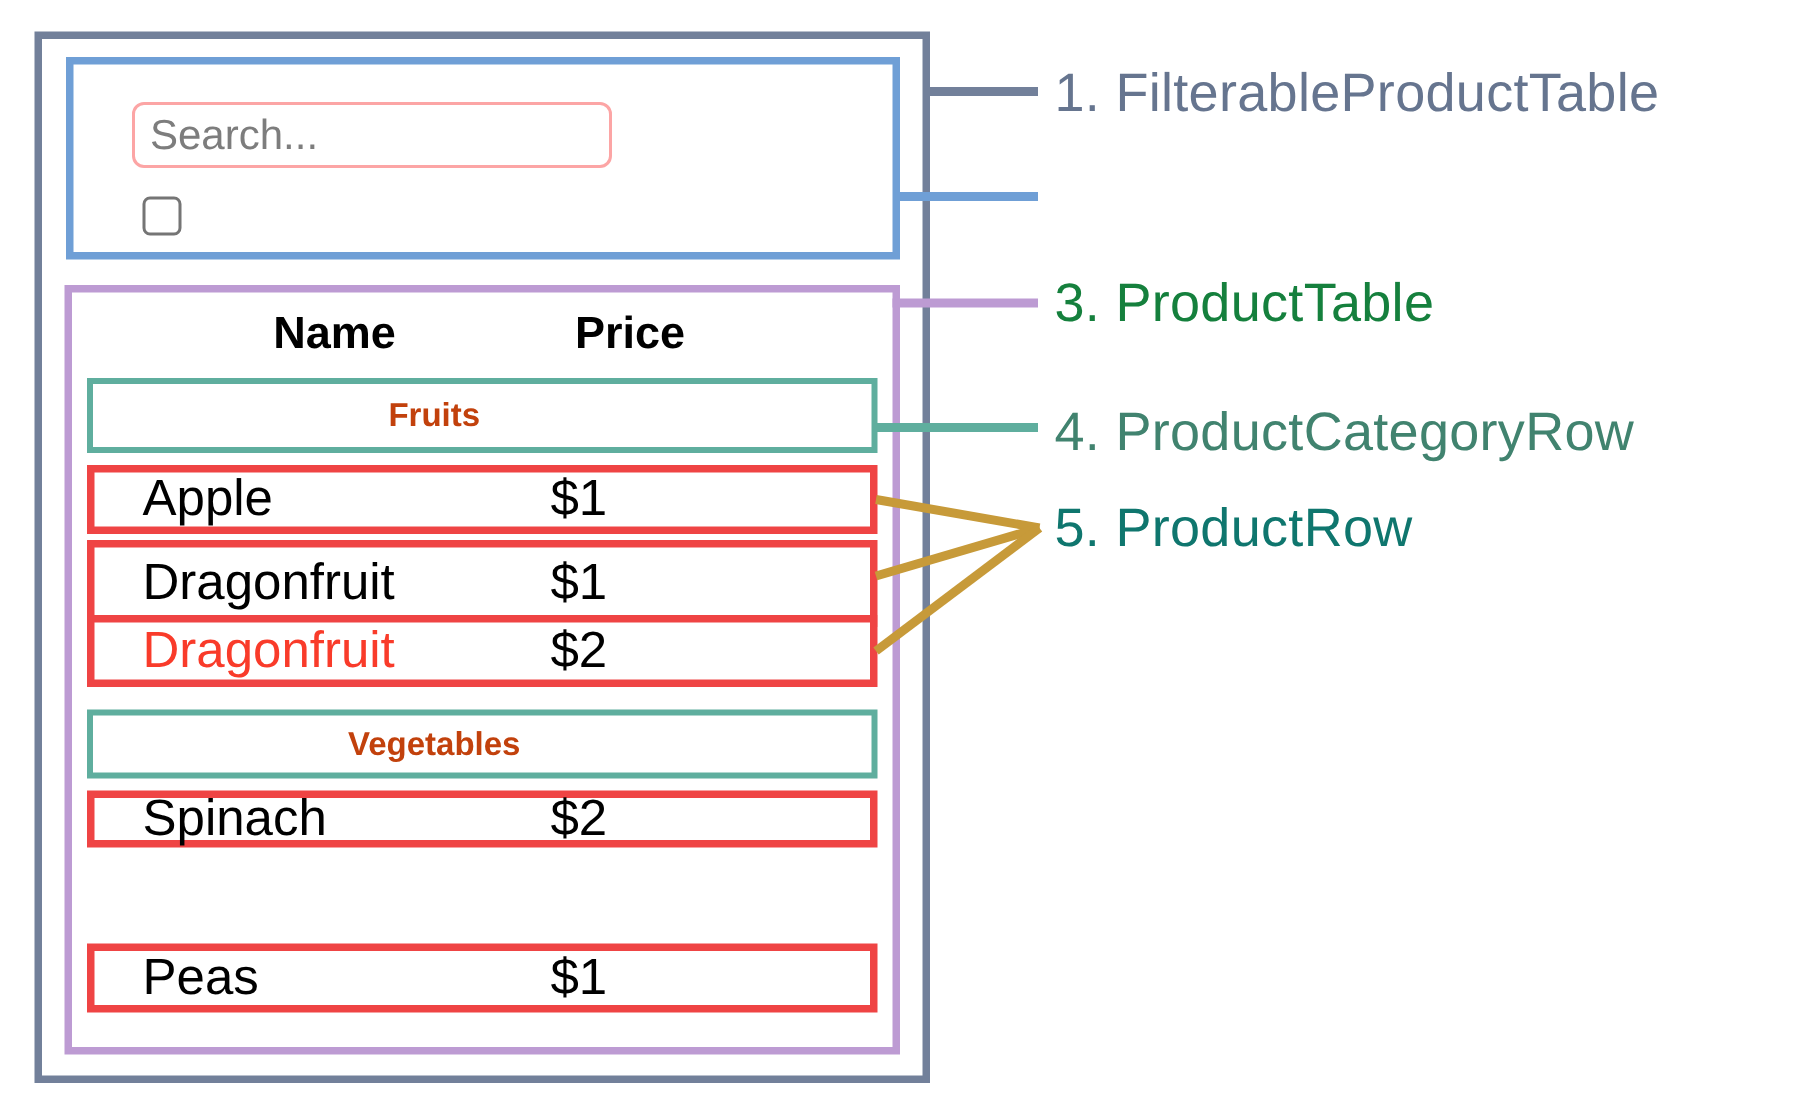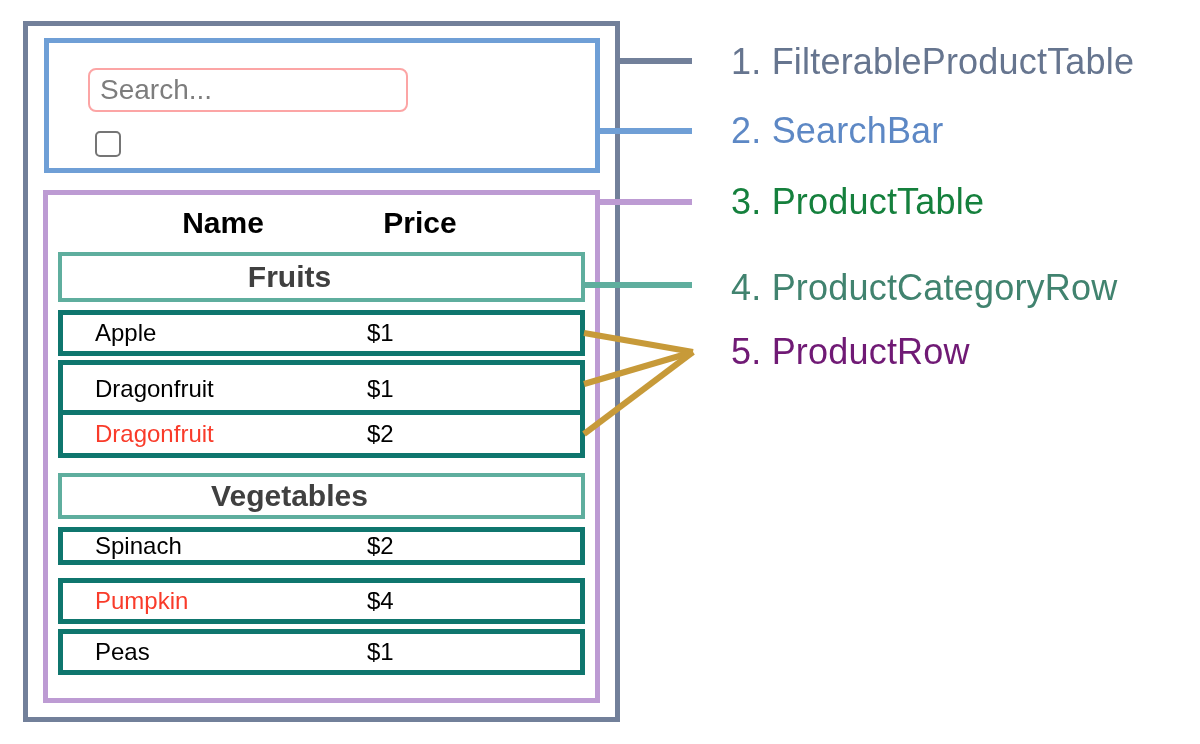--- a/index.html
+++ b/index.html
@@ -55,25 +55,25 @@
 
   
   .row{
     position:absolute;box-sizing:border-box;
     left:58px;width:527px;background:#ffffff;
   }
   .row.cat{
     border:4px solid #5fae9e;
     display:flex;align-items:center;justify-content:center;
     padding-right:64px;
-    font-size:30px;font-weight:bold;color:#404040;
+    font-size:22px;font-weight:bold;color:#c2410c;
   }
   .row.prod{
-    border:5px solid #0f766e;
-    font-size:24px;color:#000;
+    border:5px solid #ef4444;
+    font-size:34px;color:#000;
   }
   .row.prod .pname{position:absolute;left:32px;top:50%;transform:translateY(-50%);white-space:nowrap;}
   .row.prod .pprice{position:absolute;left:304px;top:50%;transform:translateY(-50%);white-space:nowrap;}
   .row.prod .pname.oos{color:#f93b2a;}
 
   .r-fruits{top:252px;height:50px;}
   .r-apple{top:310px;height:46px;}
   .r-dragonfruit{top:360px;height:58px;}
   .r-passionfruit{top:410px;height:48px;}
   .r-vegetables{top:473px;height:46px;}
@@ -82,27 +82,26 @@
   .r-peas{top:629px;height:46px;}
 
   
   .connectors{position:absolute;left:0;top:0;width:1200px;height:744px;pointer-events:none;}
 
   
   .legend{
     position:absolute;left:703px;
     font-size:36px;line-height:40px;letter-spacing:0.2px;
     white-space:nowrap;
-    margin-left:28px;
   }
   .lg-1{top:42px;color:#66758f;}
   .lg-2{top:111px;color:#5d88c5;}
   .lg-3{top:182px;color:#15803d;}
   .lg-4{top:268px;color:#41836f;}
-  .lg-5{top:332px;color:#701a75;}
+  .lg-5{top:332px;color:#0f766e;}
 </style>
 </head>
 <body>
 
 <div class="stage">
 
   <div class="abs box-outer"></div>
 
   <div class="abs box-search"></div>
   <input class="search-input" type="text" placeholder="Search..." style="">
@@ -127,38 +126,33 @@
     <span class="pname oos">Dragonfruit</span>
     <span class="pprice">$2</span>
   </div>
 
   <div class="row cat r-vegetables">Vegetables</div>
 
   <div class="row prod r-spinach">
     <span class="pname">Spinach</span>
     <span class="pprice">$2</span>
   </div>
-  <div class="row prod r-pumpkin">
-    <span class="pname oos">Pumpkin</span>
-    <span class="pprice">$4</span>
-  </div>
   <div class="row prod r-peas">
     <span class="pname">Peas</span>
     <span class="pprice">$1</span>
   </div>
 
   <svg class="connectors" viewBox="0 0 1200 744" xmlns="http://www.w3.org/2000/svg">
     <line x1="617" y1="61" x2="692" y2="61" stroke="#72809a" stroke-width="6"></line>
     <line x1="597" y1="131" x2="692" y2="131" stroke="#6f9fd6" stroke-width="6"></line>
     <line x1="595" y1="202" x2="692" y2="202" stroke="#bd9bd3" stroke-width="6"></line>
     <line x1="583" y1="285" x2="692" y2="285" stroke="#5fae9e" stroke-width="6"></line>
     <line x1="584" y1="333" x2="693" y2="352" stroke="#c79a39" stroke-width="6"></line>
     <line x1="584" y1="384" x2="693" y2="352" stroke="#c79a39" stroke-width="6"></line>
     <line x1="584" y1="434" x2="693" y2="352" stroke="#c79a39" stroke-width="6"></line>
   </svg>
 
   <div class="legend lg-1">1. FilterableProductTable</div>
-  <div class="legend lg-2">2. SearchBar</div>
   <div class="legend lg-3">3. ProductTable</div>
   <div class="legend lg-4">4. ProductCategoryRow</div>
   <div class="legend lg-5">5. ProductRow</div>
 
 </div>
 
 </body></html>

